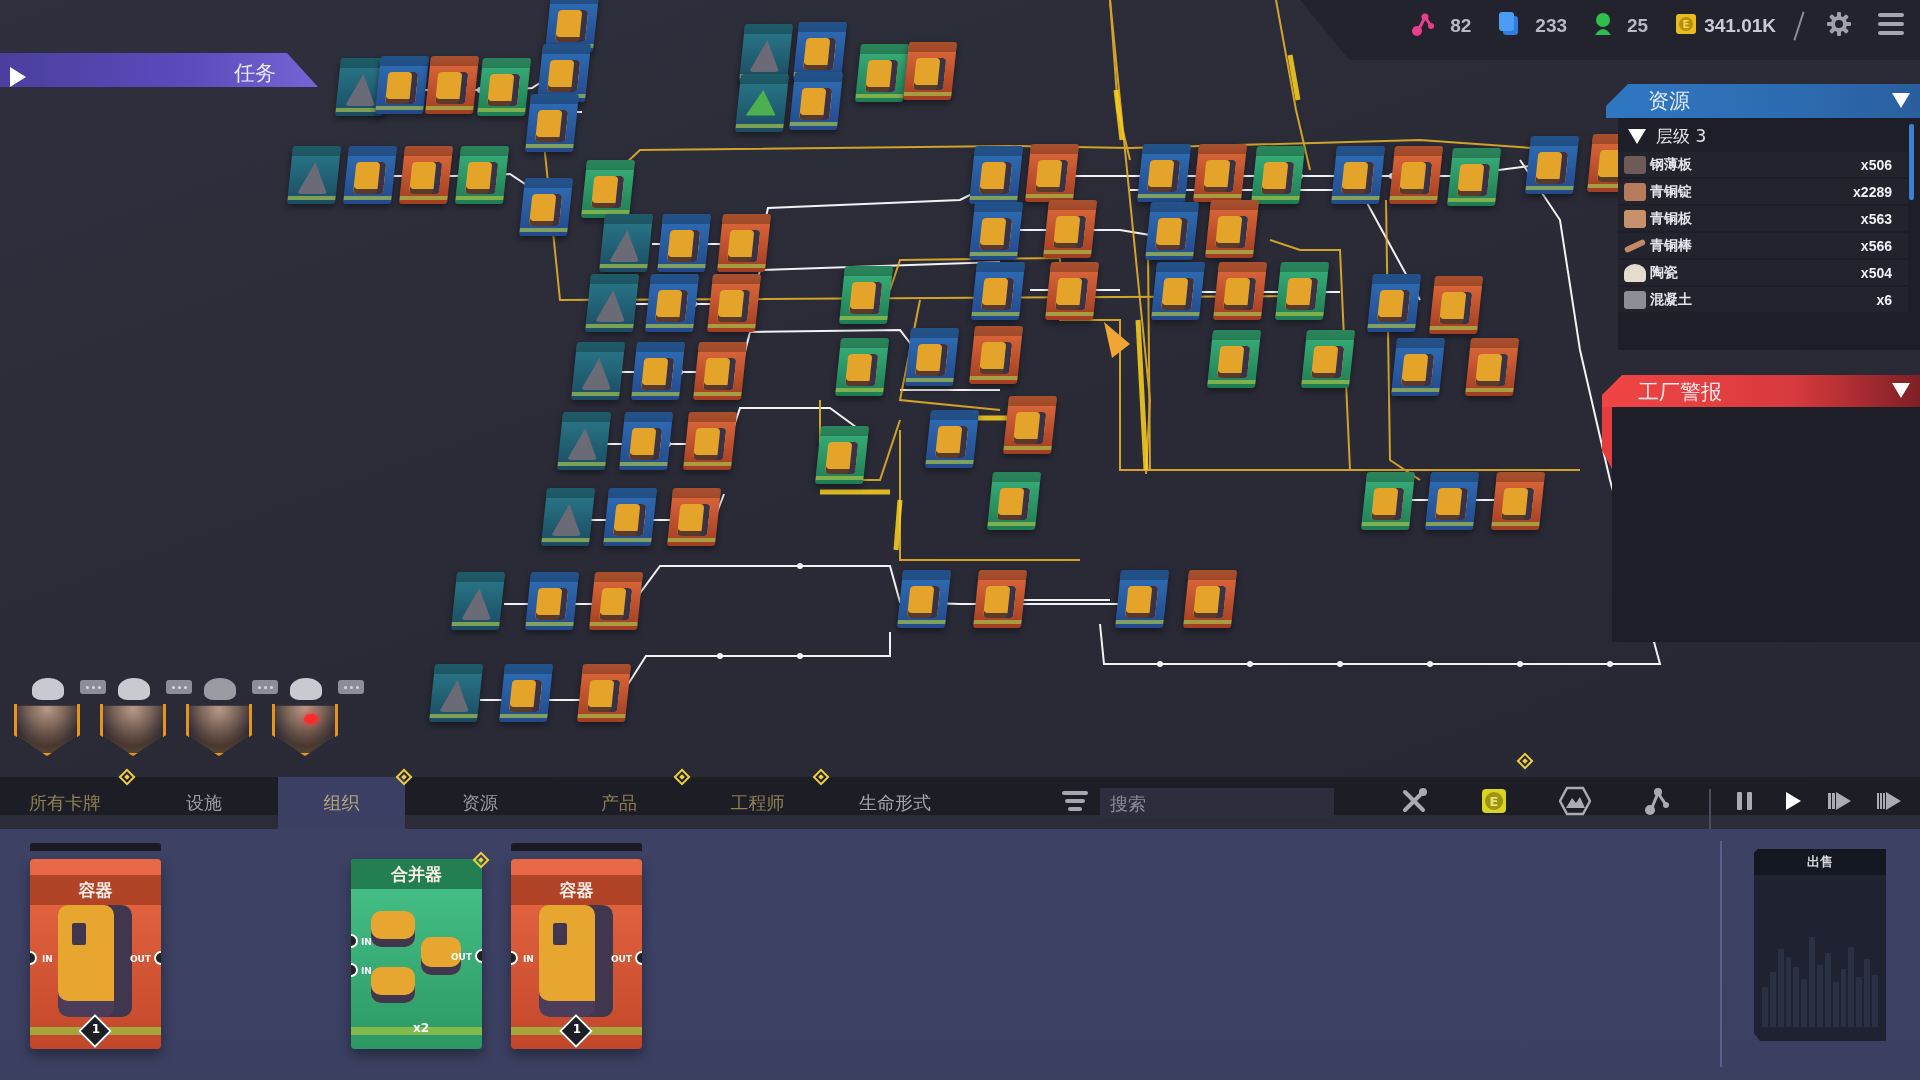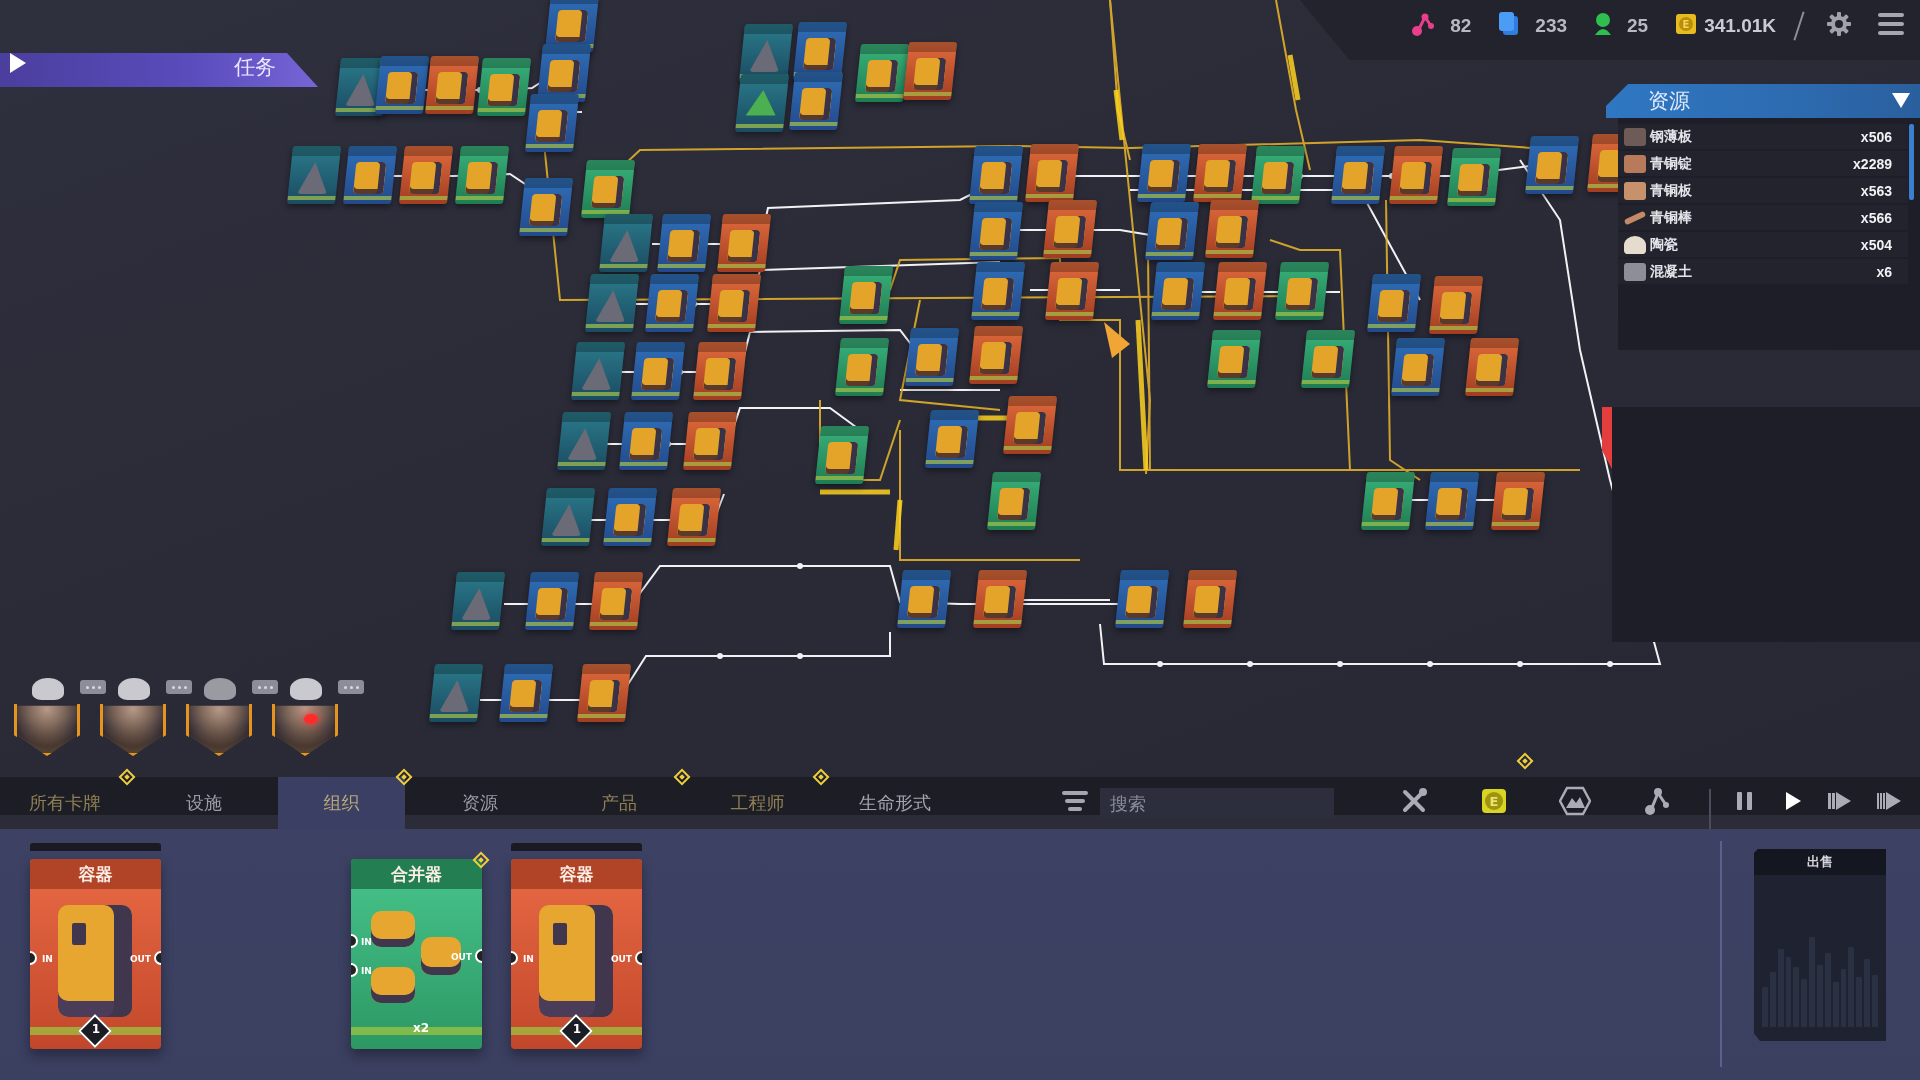--- a/index.html
+++ b/index.html
@@ -51,21 +51,21 @@
   .stat.money .val { margin-left: 6px; color: #c9cbd4; }
   .ico { display: inline-block; position: relative; }
   .slash { width: 2px; height: 30px; background: #8b8d98; transform: rotate(18deg); margin-left: 22px; }
   .tbtn { margin-left: 26px; cursor: pointer; }
 
   
   #tasks {
     position: absolute; left: 0; top: 53px; width: 318px; height: 34px;
     background: linear-gradient(90deg, #4a3f9e 0%, #5a4cbc 60%, #7565d6 100%);
     clip-path: polygon(0 0, 287px 0, 318px 100%, 0 100%);
-    display: flex; align-items: flex-start; cursor: pointer;
+    display: flex; align-items: flex-end; cursor: pointer;
   }
   #tasks .play { width: 0; height: 0; border-left: 16px solid #fff; border-top: 10px solid transparent; border-bottom: 10px solid transparent; margin-left: 10px; }
   #tasks .label { position: absolute; left: 234px; font-size: 21px; color: #e9e6ff; }
 
   
   #res {
     position: absolute; left: 1606px; top: 84px; width: 314px; height: 266px;
   }
   #res .head {
     height: 34px; background: linear-gradient(90deg, #2f77c2, #2d6bb0 60%, #2a5f9e);
@@ -127,21 +127,21 @@
   }
   #search::placeholder { color: #8a8c99; }
   .tool { position: absolute; top: 8px; width: 36px; height: 36px; cursor: pointer; display: flex; align-items: center; justify-content: center; }
   .vsep { position: absolute; left: 1709px; top: 12px; width: 2px; height: 44px; background: #4b4d5a; }
 
   
   #tray { position: absolute; left: 0; top: 829px; width: 1920px; height: 251px; background: linear-gradient(180deg, #3d4264 0%, #3b3f60 100%); }
   .card { position: absolute; top: 30px; width: 131px; height: 190px; border-radius: 4px; overflow: hidden; box-shadow: 0 6px 12px rgba(0,0,0,0.35); cursor: pointer; }
   .card .ct { height: 30px; display: flex; align-items: center; justify-content: center; font-size: 17px; font-weight: 700; color: #fbeee6; }
   .card.red { background: linear-gradient(180deg, #e96a45, #c2472a); }
-  .card.red .ct { background: #b14427; }
+  .card.red .ct { background: #b14427; margin-top: 16px; }
   .card.green { background: linear-gradient(180deg, #48c58c, #2c9864); }
   .card.green .ct { background: #237f52; }
   .card .machine { position: absolute; left: 28px; top: 46px; width: 74px; height: 112px; border-radius: 10px; background: #e7a62f; box-shadow: inset -18px 0 0 #40374f, inset 0 -16px 0 #4b3c5a; }
   .card .machine .win { position: absolute; left: 14px; top: 18px; width: 14px; height: 22px; background: #40374f; border-radius: 2px; }
   .card .bolt { position: absolute; left: 44px; top: 78px; width: 34px; height: 44px; background: #38304a; border: 3px solid #2a2336; display: flex; align-items: center; justify-content: center; color: #f0b82a; font-size: 26px; }
   .card .grass { position: absolute; left: 0; bottom: 14px; width: 100%; height: 8px; background: #9bc441; opacity: .75; }
   .card .port { position: absolute; width: 14px; height: 14px; border-radius: 50%; border: 2px solid #fff; background: #222; }
   .card .plab { position: absolute; font-size: 9px; font-weight: 700; color: #fff; }
   .card .lvl { position: absolute; left: 53px; bottom: 6px; width: 24px; height: 24px; transform: rotate(45deg); border: 2px solid #fff; background: #1c1c24; }
   .card .lvl span { position: absolute; left: 5px; top: 1px; transform: rotate(-45deg); font-size: 12px; color: #fff; font-weight: 700; }
@@ -702,20 +702,24 @@
   <span class="label">任务</span>
 </div>
 
 <div id="res">
   <div class="head">
     <span class="title">资源</span>
     <span class="tri-down"></span>
   </div>
   <div class="list">
     <div class="scroll"></div>
+    <div class="tier">
+      <span class="tri"></span>
+      <span>层级 3</span>
+    </div>
     <div class="ritem">
       <span class="ric" style="background:#6e5a56"></span>
       <span class="name">钢薄板</span>
       <span class="cnt">x506</span>
     </div>
     <div class="ritem">
       <span class="ric" style="background:#b77a5a"></span>
       <span class="name">青铜锭</span>
       <span class="cnt">x2289</span>
     </div>
@@ -736,20 +740,24 @@
     </div>
     <div class="ritem">
       <span class="ric" style="background:#8d8e96"></span>
       <span class="name">混凝土</span>
       <span class="cnt">x6</span>
     </div>
   </div>
 </div>
 
 <div id="alerts">
+  <div class="head">
+    <span class="title">工厂警报</span>
+    <span class="tri-down" style="top:8px"></span>
+  </div>
   <div class="redside"></div>
   <div class="body"></div>
 </div>
 
 <div id="portraits">
   <div class="portrait">
     <div class="face"></div>
     <div class="hair"></div>
     <div class="frame2"></div>
     <div class="frame"></div>

